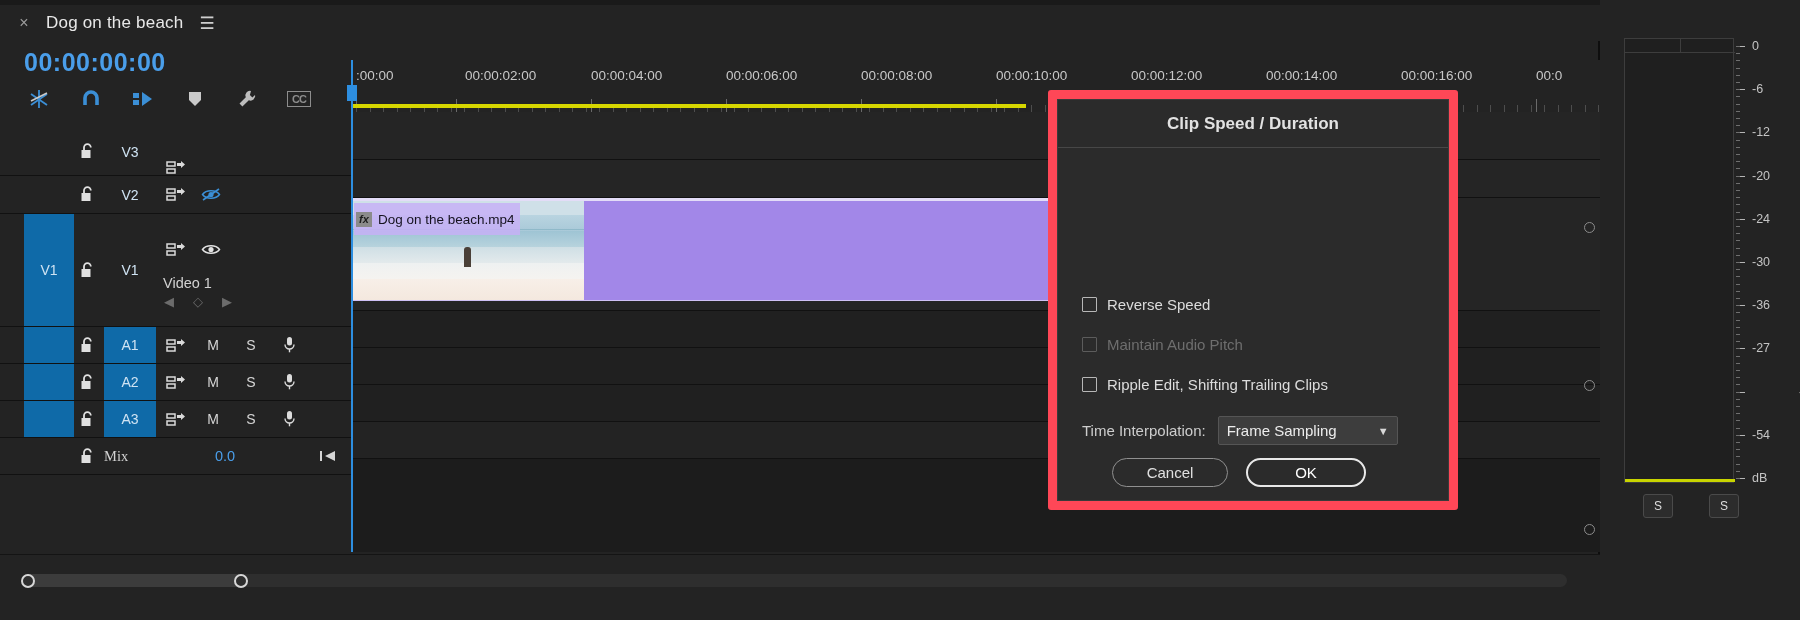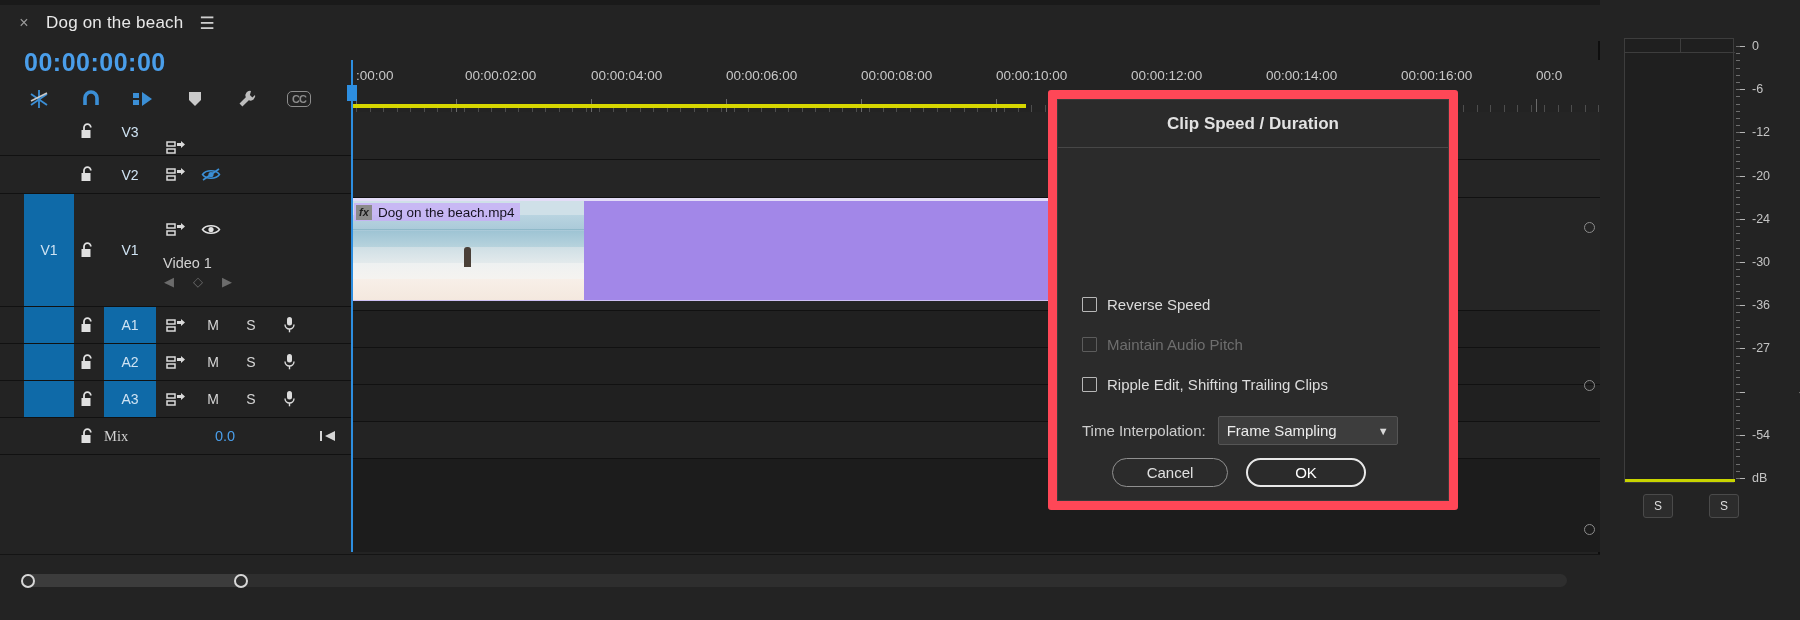--- a/index.html
+++ b/index.html
@@ -41,27 +41,27 @@
   #tc-display {
     position: absolute; left: 24px; top: 48px;
     color: #4a9eea; font-size: 25px; font-weight: bold; letter-spacing: .5px;
   }
   #tool-row {
     position: absolute; left: 25px; top: 84px; display: flex; align-items: center;
     gap: 24px; height: 30px;
   }
   .tool-ico { width: 28px; height: 26px; display: flex; align-items: center; justify-content: center; cursor: pointer; }
   .cc-box {
-    border: 1.5px solid #8d8d8d; border-radius: 5px; color: #8d8d8d;
+    border: 1.5px solid #8d8d8d; border-radius: 0; color: #8d8d8d;
     font-size: 11px; font-weight: bold; padding: 1px 4px; letter-spacing: -1px;
   }
 
   
   #track-headers {
-    position: absolute; left: 0; top: 108px; width: 336px; height: 440px;
+    position: absolute; left: 0; top: 128px; width: 336px; height: 440px;
     background: #232323;
   }
   .trk {
     position: absolute; left: 0; width: 351px;
     border-bottom: 1px solid #111; display: flex; align-items: center;
   }
   .trk-sel {
     position: absolute; left: 24px; width: 50px; top: 0; bottom: 0;
     display: flex; align-items: center; justify-content: center;
     color: #cfe3f3; font-size: 14px;
@@ -138,21 +138,21 @@
         #f7efe8 78%, #f4e8de 100%);
   }
   #clip-thumb .dog {
     position: absolute; left: 112px; top: 46px; width: 7px; height: 20px;
     background: #4a4038; border-radius: 3px 3px 0 0;
   }
   #clip-thumb .horizon {
     position: absolute; left: 0; top: 28px; width: 100%; height: 1px; background: #8fb9c9;
   }
   #clip-label {
-    position: absolute; left: 2px; top: 2px; height: 18px;
+    position: absolute; left: 2px; top: 2px; height: 32px;
     background: rgba(199,176,246,.85); display: flex; align-items: center;
     padding: 0 5px 0 2px; z-index: 4;
   }
   #clip-label .fx {
     width: 16px; height: 15px; background: #8b8b8b; color: #1e1e1e;
     font-size: 11px; font-style: italic; font-weight: bold;
     display: flex; align-items: center; justify-content: center; margin-right: 6px;
   }
   #clip-label .nm { color: #15121f; font-size: 13.5px; }
 

